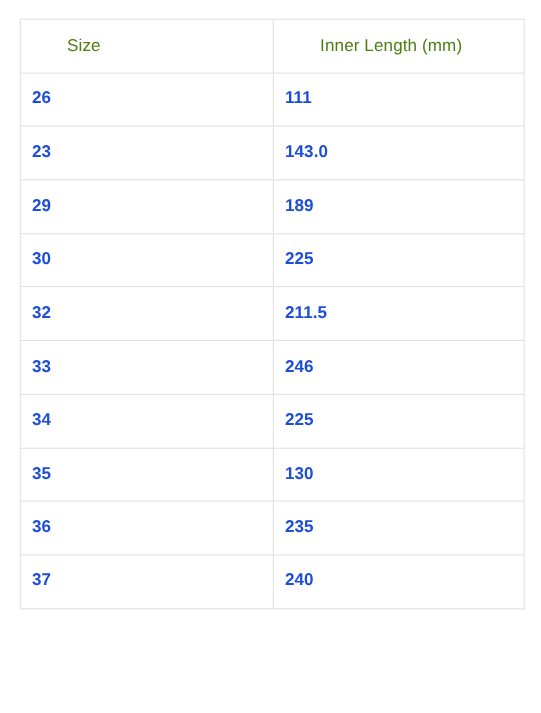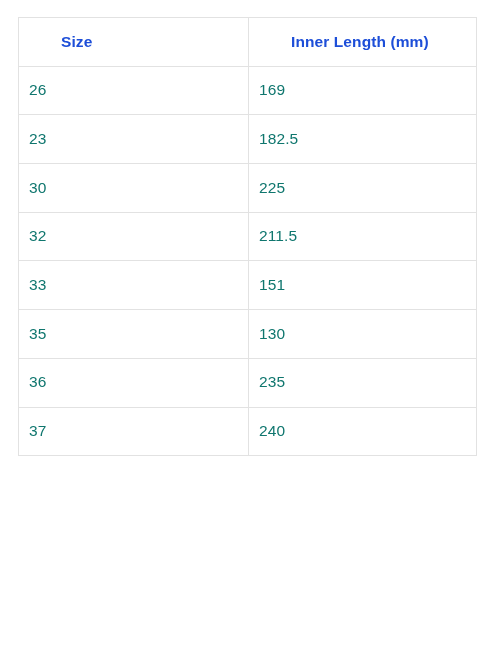--- a/index.html
+++ b/index.html
@@ -42,31 +42,31 @@
   table.size-table col.col-length { width: 228px; }
 
   table.size-table th,
   table.size-table td {
     border: 1px solid #e2e2e2;
     height: 47.7px;
     padding: 0 10px;
     text-align: left;
     vertical-align: middle;
     font-size: 15.5px;
-    font-weight: 400;
+    font-weight: 700;
     line-height: 1.2;
-    color: #0f766e;
+    color: #1d4ed8;
     white-space: nowrap;
     overflow: hidden;
     letter-spacing: 0.1px;
   }
 
   table.size-table th {
-    font-weight: 700;
-    color: #1d4ed8;
+    font-weight: 400;
+    color: #4d7c0f;
     padding-left: 42px;
   }
 </style>
 </head>
 <body>
 
 <div class="page">
   <div class="table-wrap">
     <table class="size-table">
       <colgroup>
@@ -75,37 +75,45 @@
       </colgroup>
       <thead>
         <tr>
           <th>Size</th>
           <th>Inner Length (mm)</th>
         </tr>
       </thead>
       <tbody id="table-body">
           <tr>
             <td>26</td>
-            <td>169</td>
+            <td>111</td>
           </tr>
           <tr>
             <td>23</td>
-            <td>182.5</td>
+            <td>143.0</td>
+          </tr>
+          <tr>
+            <td>29</td>
+            <td>189</td>
           </tr>
           <tr>
             <td>30</td>
             <td>225</td>
           </tr>
           <tr>
             <td>32</td>
             <td>211.5</td>
           </tr>
           <tr>
             <td>33</td>
-            <td>151</td>
+            <td>246</td>
+          </tr>
+          <tr>
+            <td>34</td>
+            <td>225</td>
           </tr>
           <tr>
             <td>35</td>
             <td>130</td>
           </tr>
           <tr>
             <td>36</td>
             <td>235</td>
           </tr>
           <tr>

